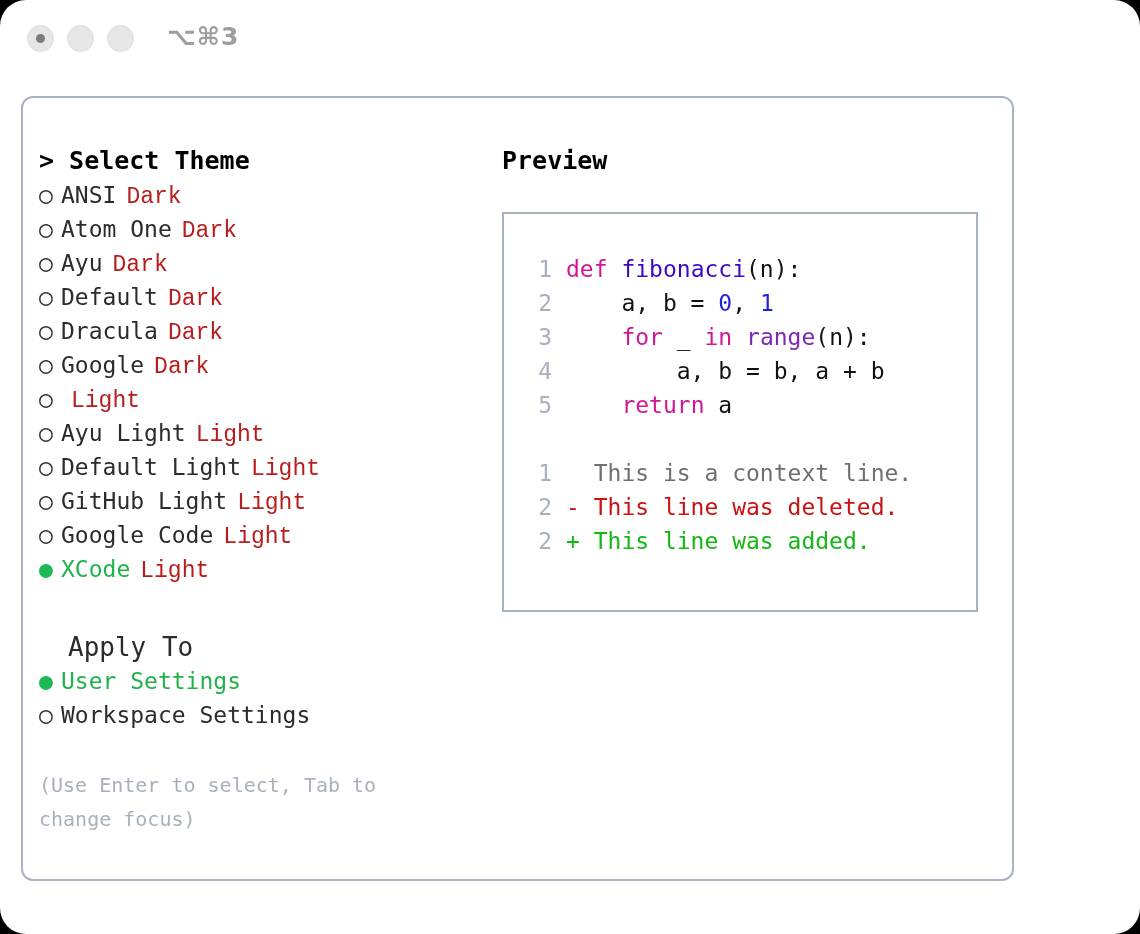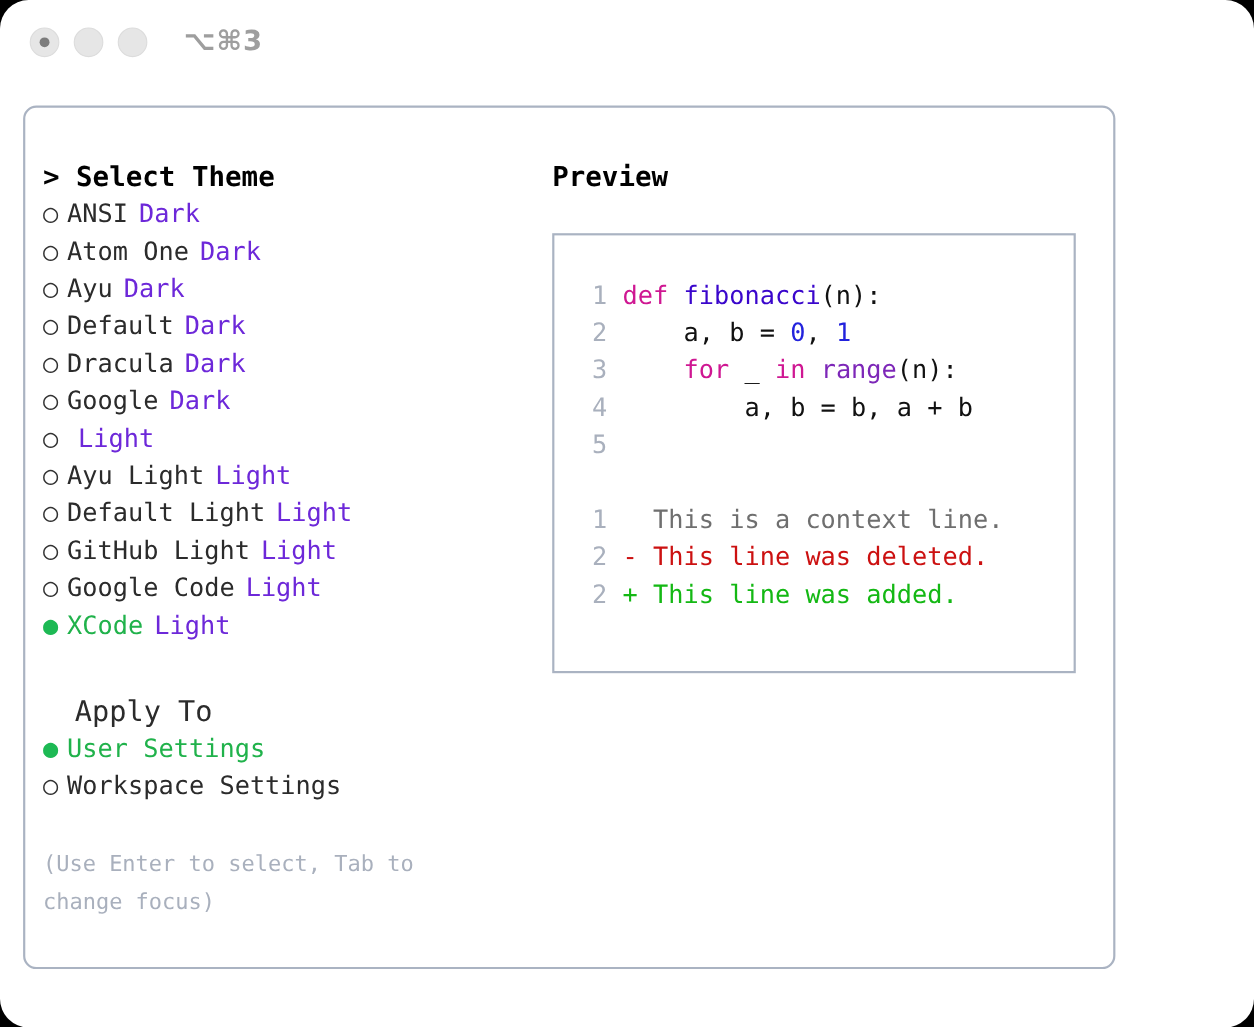--- a/index.html
+++ b/index.html
@@ -134,22 +134,23 @@
   .marker.sel {
     color: #1db954;
   }
   .opt-label {
     color: #2b2b2b;
   }
   .opt.selected .opt-label {
     color: #20b24b;
   }
   .opt-tag {
-    color: #6d28d9;
+    color: #b91c1c;
     margin-left: 10px;
+    font-family: Liberation Mono, monospace;
   }
 
   .group-gap {
     height: 44px;
   }
 
   .apply-header {
     font-family: "DejaVu Sans Mono", monospace;
     font-size: 26px;
     color: #2b2b2b;
@@ -265,21 +266,21 @@
       </div>
 
       <div class="col-right">
         <div class="preview-title">Preview</div>
         <div class="preview-box">
           <div id="code-block">
               <div class="code-line"><span class="lineno">1</span><span class="code-text"><span class="tok-kw">def </span><span class="tok-fn">fibonacci</span><span class="tok-plain">(n):</span></span></div>
               <div class="code-line"><span class="lineno">2</span><span class="code-text"><span class="tok-plain">    a, b = </span><span class="tok-num">0</span><span class="tok-plain">, </span><span class="tok-num">1</span></span></div>
               <div class="code-line"><span class="lineno">3</span><span class="code-text"><span class="tok-plain">    </span><span class="tok-kw">for</span><span class="tok-plain"> _ </span><span class="tok-kw">in</span><span class="tok-plain"> </span><span class="tok-call">range</span><span class="tok-plain">(n):</span></span></div>
               <div class="code-line"><span class="lineno">4</span><span class="code-text"><span class="tok-plain">        a, b = b, a + b</span></span></div>
-              <div class="code-line"><span class="lineno">5</span></div>
+              <div class="code-line"><span class="lineno">5</span><span class="code-text"><span class="tok-plain">    </span><span class="tok-kw">return</span><span class="tok-plain"> a</span></span></div>
             </div>
           <div class="code-gap"></div>
           <div id="diff-block">
               <div class="code-line"><span class="lineno">1</span><span class="code-text"><span class="tok-ctx">  This is a context line.</span></span></div>
               <div class="code-line"><span class="lineno">2</span><span class="code-text"><span class="tok-del">- This line was deleted.</span></span></div>
               <div class="code-line"><span class="lineno">2</span><span class="code-text"><span class="tok-add">+ This line was added.</span></span></div>
             </div>
         </div>
       </div>
 

